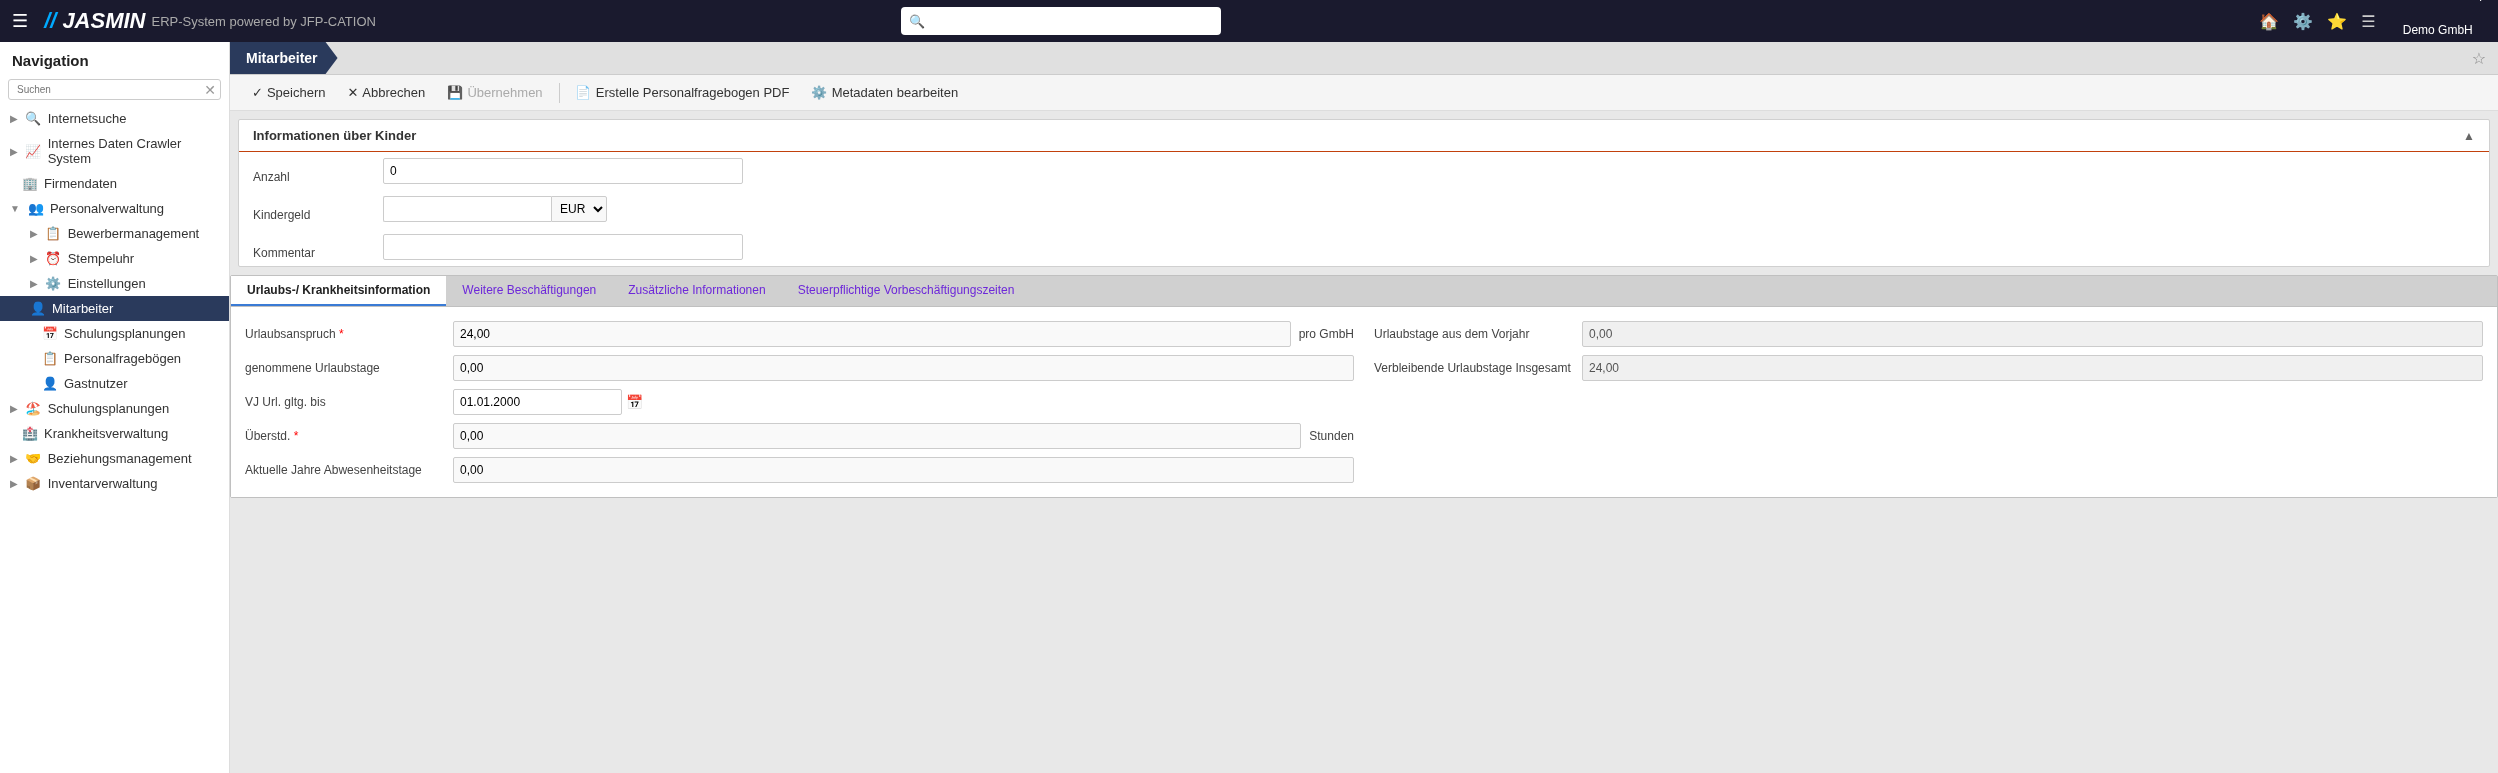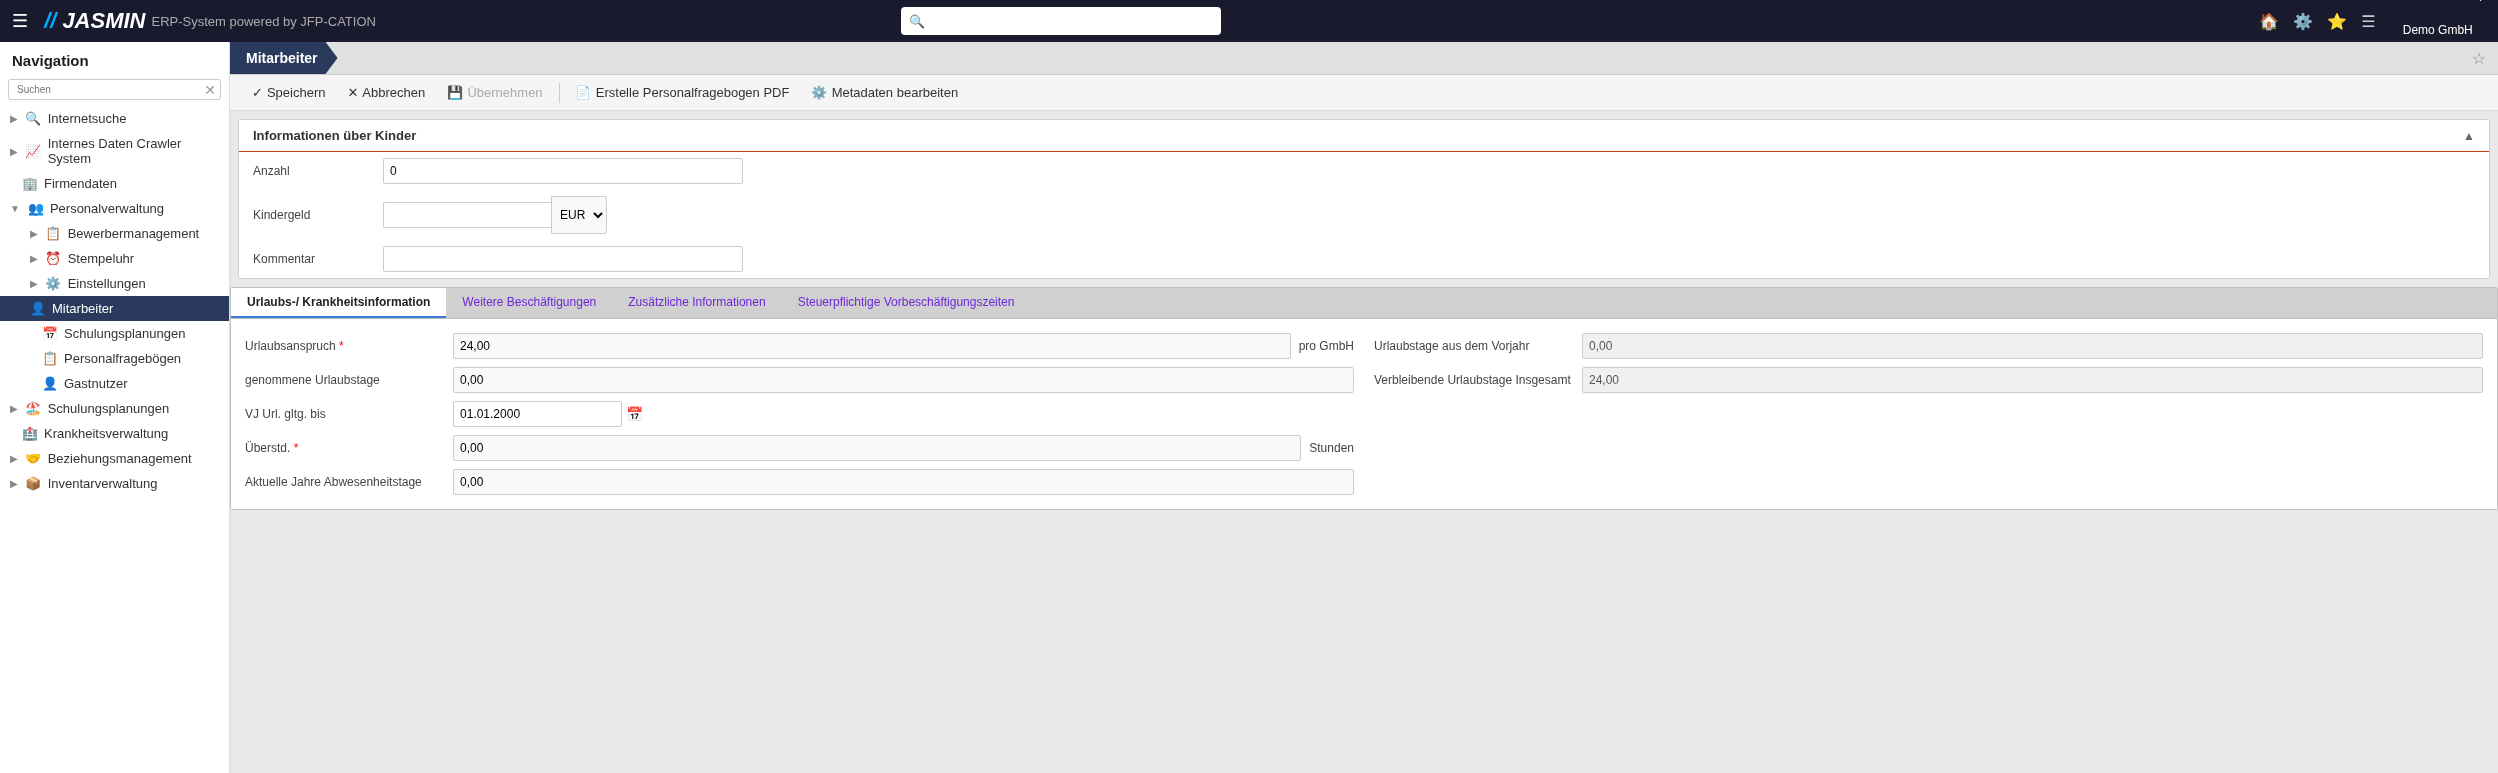--- a/index.html
+++ b/index.html
@@ -239,21 +239,21 @@
       font-weight: bold;
       color: #333;
     }
     .section-collapse {
       cursor: pointer;
       color: #666;
       font-size: 12px;
     }
     .form-row {
       display: flex;
-      align-items: center;
+      align-items: flex-end;
       padding: 6px 14px;
       gap: 10px;
     }
     .form-label {
       width: 120px;
       min-width: 120px;
       color: #444;
       font-size: 12px;
     }
     .form-input {
@@ -273,21 +273,21 @@
     .form-input-with-select input {
       flex: 1;
       height: 26px;
       border: 1px solid #ccc;
       border-right: none;
       border-radius: 2px 0 0 2px;
       padding: 0 6px;
       font-size: 12px;
     }
     .currency-select {
-      height: 38px;
+      height: 26px;
       border: 1px solid #ccc;
       border-radius: 0 2px 2px 0;
       padding: 0 4px;
       font-size: 12px;
       background: #f8f8f8;
     }
 
     
     .tabs-container {
       background: #d8d8d8;

